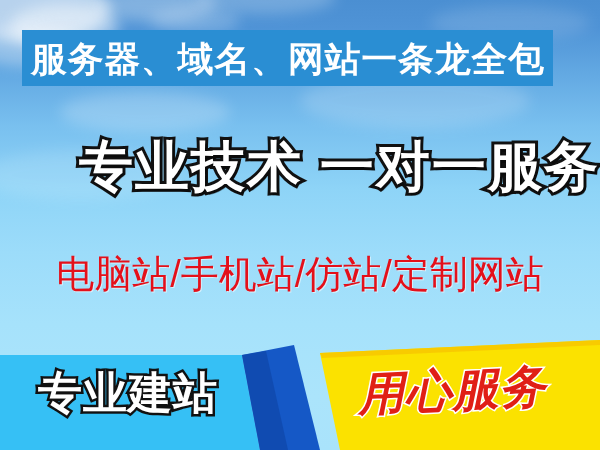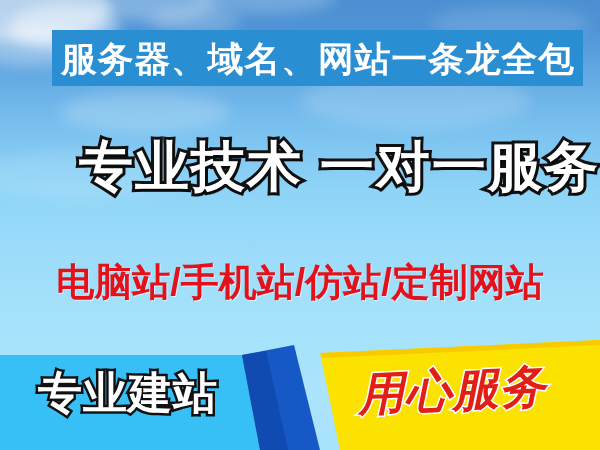--- a/index.html
+++ b/index.html
@@ -42,21 +42,21 @@
   .cloud.c5 { left: 150px;  top: 8px;   width: 90px;  height: 26px;  opacity: .22; }
   .cloud.c6 { left: 196px;  top: -20px; width: 140px; height: 34px;  opacity: .22; }
   .cloud.c7 { left: 60px;   top: 92px;  width: 170px; height: 40px;  opacity: .20; }
   .cloud.c8 { left: 300px;  top: 74px;  width: 230px; height: 54px;  opacity: .16; }
   .cloud.c9 { left: 430px;  top: 6px;   width: 160px; height: 34px;  opacity: .12; }
   .cloud.c10{ left: -20px;  top: 150px; width: 200px; height: 50px;  opacity: .12; }
 
   
   #headline-band {
     position: absolute;
-    left: 52px;
+    left: 22px;
     top: 30px;
     width: 531px;
     height: 56px;
     background: #2a8ed3;
     display: flex;
     align-items: center;
     justify-content: center;
     text-align: center;
   }
   #headline-band .txt {
@@ -95,27 +95,26 @@
   #service-list {
     position: absolute;
     left: 0;
     top: 253px;
     width: 600px;
     text-align: center;
   }
   #service-list .txt {
     display: inline-block;
     font-size: 38px;
-    font-weight: bold;
+    font-weight: normal;
     color: #e4101a;
     line-height: 1.15;
     letter-spacing: 0px;
     white-space: nowrap;
     text-shadow: 1px 1px 0 rgba(255,255,255,.55);
-    margin-top: 8px;
   }
 
   
   #bottom-ribbon {
     position: absolute;
     left: 0;
     top: 340px;
     width: 600px;
     height: 110px;
     padding-left: 7px;

